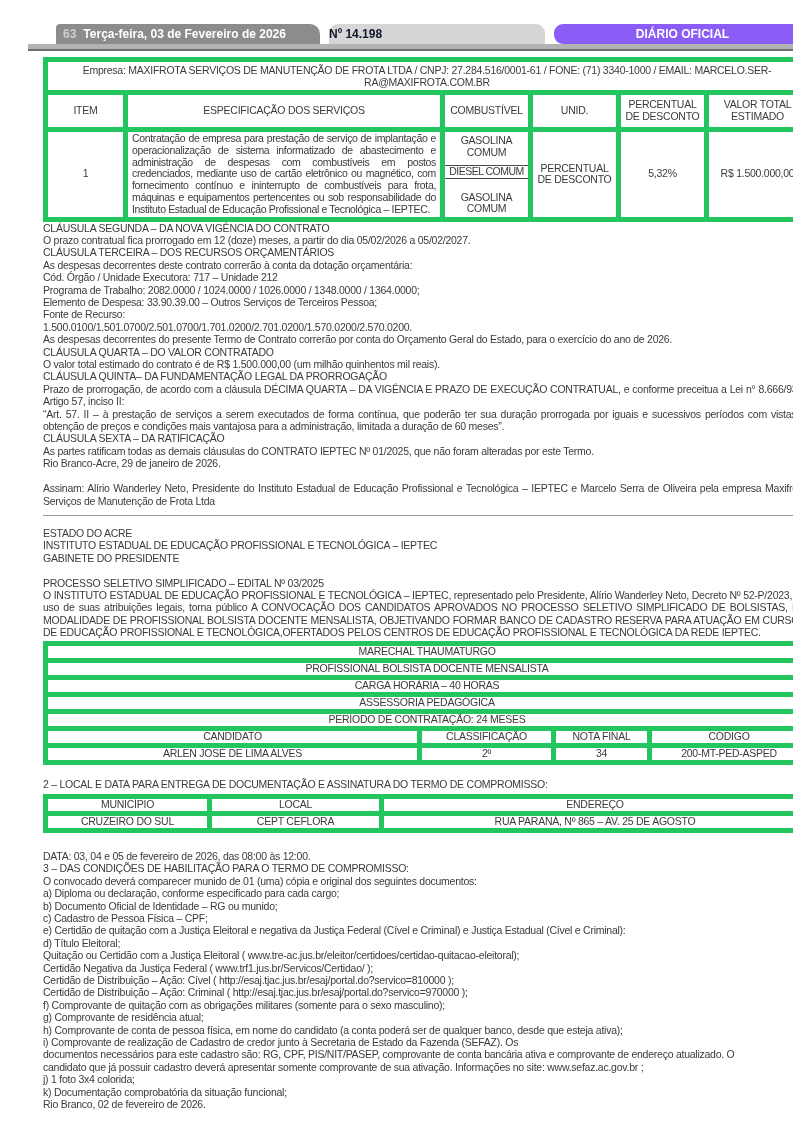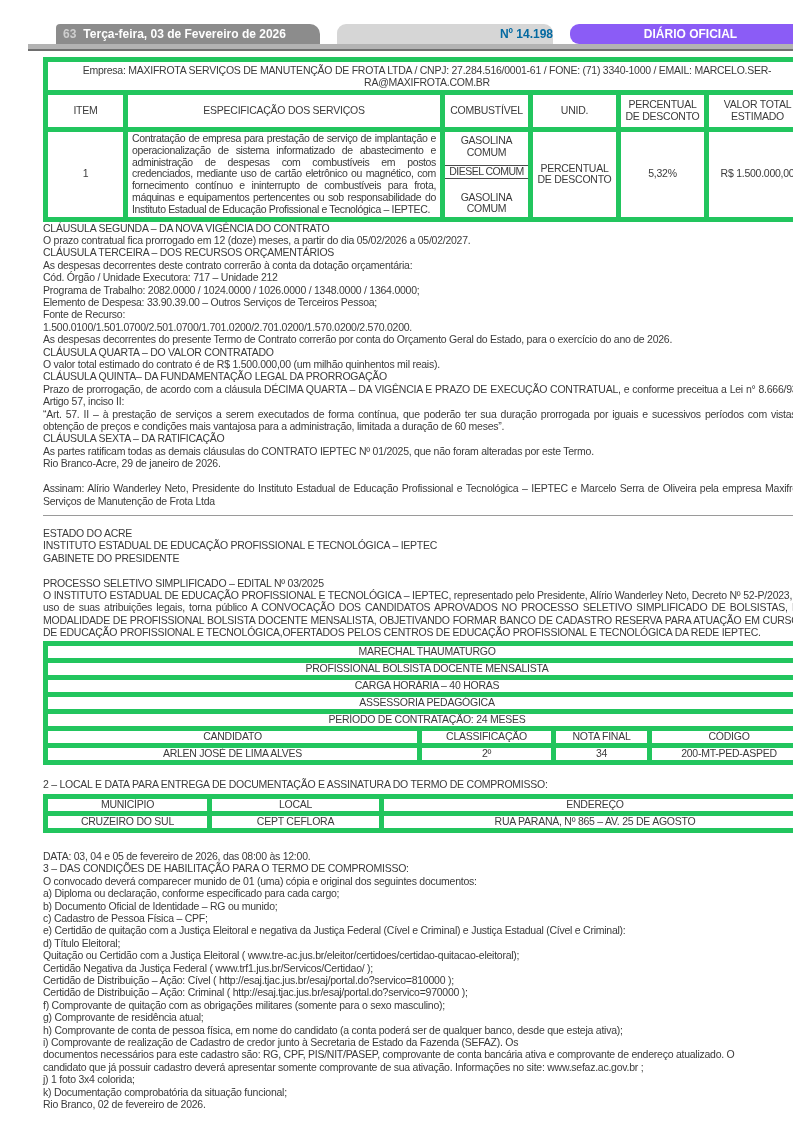--- a/index.html
+++ b/index.html
@@ -7,22 +7,22 @@
     position:relative;width:793px;height:1121px;background:#fff;overflow:hidden;
     font-family:Liberation Sans, sans-serif;color:#3b3b3b;
     font-size:10.5px;letter-spacing:-0.25px;line-height:12.4px;padding-left:28px;
   }
   
   .gazette-bar{display:flex;align-items:stretch;height:20px;margin-top:24px;}
   .tab{display:flex;align-items:center;font-weight:bold;font-size:12px;letter-spacing:0;}
   .tab-left{width:257px;margin-left:28px;background:#8c8c8c;color:#fff;
     border-top-left-radius:4px;border-top-right-radius:10px;padding-left:7px;}
   .tab-left .pagenum{color:#cfcfcf;margin-right:7px;}
-  .tab-mid{width:216px;margin:0 17px;background:#d6d6d6;color:#0369a1;
-    border-top-left-radius:9px;border-top-right-radius:9px;justify-content:flex-end;}
+  .tab-mid{width:216px;margin:0 9px;background:#d6d6d6;color:#0f172a;
+    border-top-left-radius:9px;border-top-right-radius:9px;justify-content:flex-start;}
   .tab-right{flex:1;background:#8b5cf6;color:#fff;justify-content:center;
     padding-right:10px;border-top-left-radius:10px;border-radius:9px;}
   .bar-strip{height:5px;background:#b3b3b3;border-bottom:2px solid #6e6e6e;}
   
   .content{margin:6px 15px 0 15px;width:763px;}
   table{border-collapse:collapse;width:100%;table-layout:fixed;}
   td{border:5px solid #22c55e;text-align:center;vertical-align:middle;
      padding:1px 2px;line-height:11.6px;overflow:hidden;}
   .empresa-cell{line-height:12px;padding:2px 4px;}
   .contract-table .head td{height:30px;}

